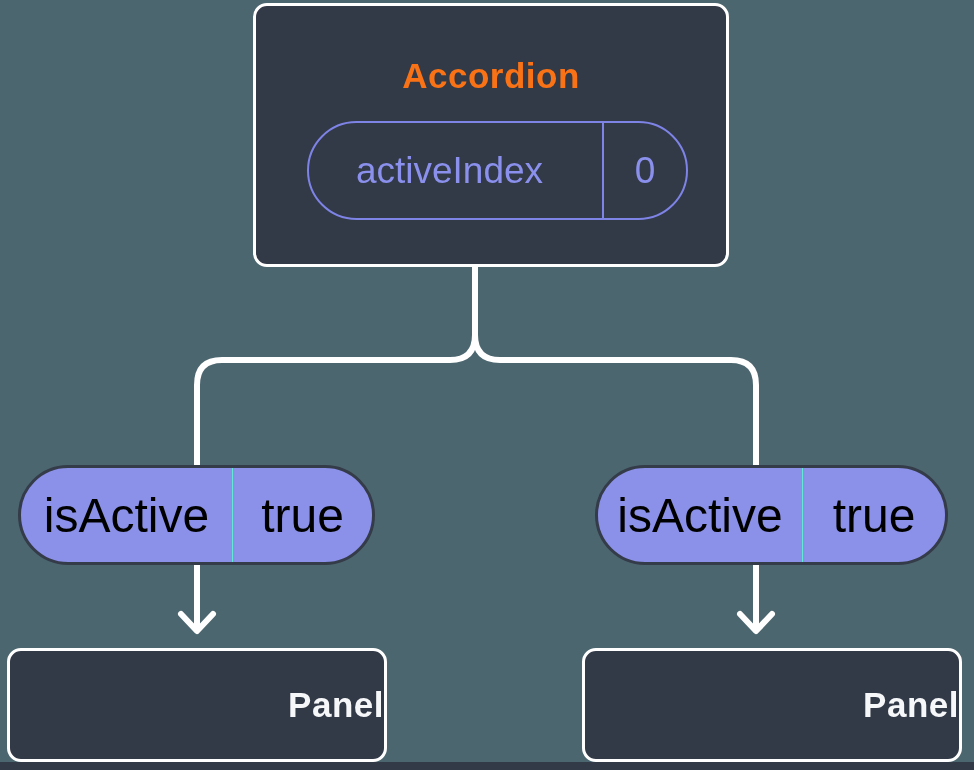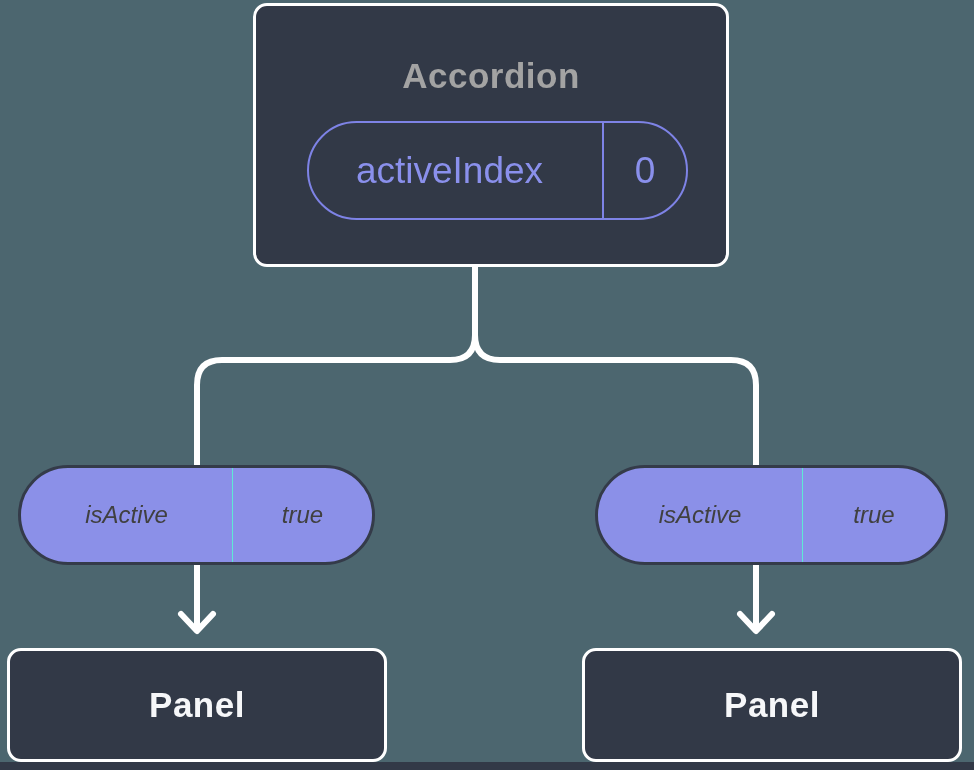--- a/index.html
+++ b/index.html
@@ -19,21 +19,21 @@
     background:#323947;
     border:3px solid #ffffff;
     border-radius:14px;
     box-sizing:border-box;
     z-index:2;
   }
   .node-root{left:253px;top:3px;width:476px;height:264px;}
   .node-title{
     position:absolute;left:0;top:50px;width:100%;
     text-align:center;
-    color:#a3a3a3;font-size:35px;font-weight:600;
+    color:#f97316;font-size:35px;font-weight:600;
     letter-spacing:.5px;
   }
   .state-pill{
     position:absolute;left:51px;top:115px;
     width:381px;height:99px;
     border:2.5px solid #7e83e6;
     border-radius:60px;
     box-sizing:border-box;
     display:flex;align-items:stretch;
     color:#8a90ec;
@@ -48,39 +48,38 @@
     border-left:2.5px solid #7e83e6;
   }
   .prop-pill{
     position:absolute;
     height:100px;
     background:#8b90e8;
     border:3px solid #343b49;
     border-radius:60px;
     box-sizing:border-box;
     display:flex;align-items:stretch;
-    color:#404040;
-    font-size:24px;
+    color:#000000;
+    font-size:48px;
     z-index:2;
-    font-style:italic;
   }
   .prop-pill-left{left:18px;top:465px;width:357px;}
   .prop-pill-left .pill-key{flex:0 0 211px;}
   .prop-pill-right{left:595px;top:465px;width:353px;}
   .prop-pill-right .pill-key{flex:0 0 204px;}
   .prop-pill .pill-key{
     display:flex;align-items:center;justify-content:center;
   }
   .prop-pill .pill-val{
     flex:1 1 auto;display:flex;align-items:center;justify-content:center;
     border-left:1px solid #5eead4;
   }
   .node-panel{
     width:380px;height:114px;
-    display:flex;align-items:center;justify-content:center;
+    display:flex;align-items:center;justify-content:flex-end;
     color:#f6f7f9;font-size:35px;font-weight:600;
     letter-spacing:.5px;
   }
   .node-panel-left{left:7px;top:648px;}
   .node-panel-right{left:582px;top:648px;}
   .bottom-strip{
     position:absolute;left:0;top:762px;width:974px;height:8px;
     background:#323947;z-index:3;
   }
 </style>

